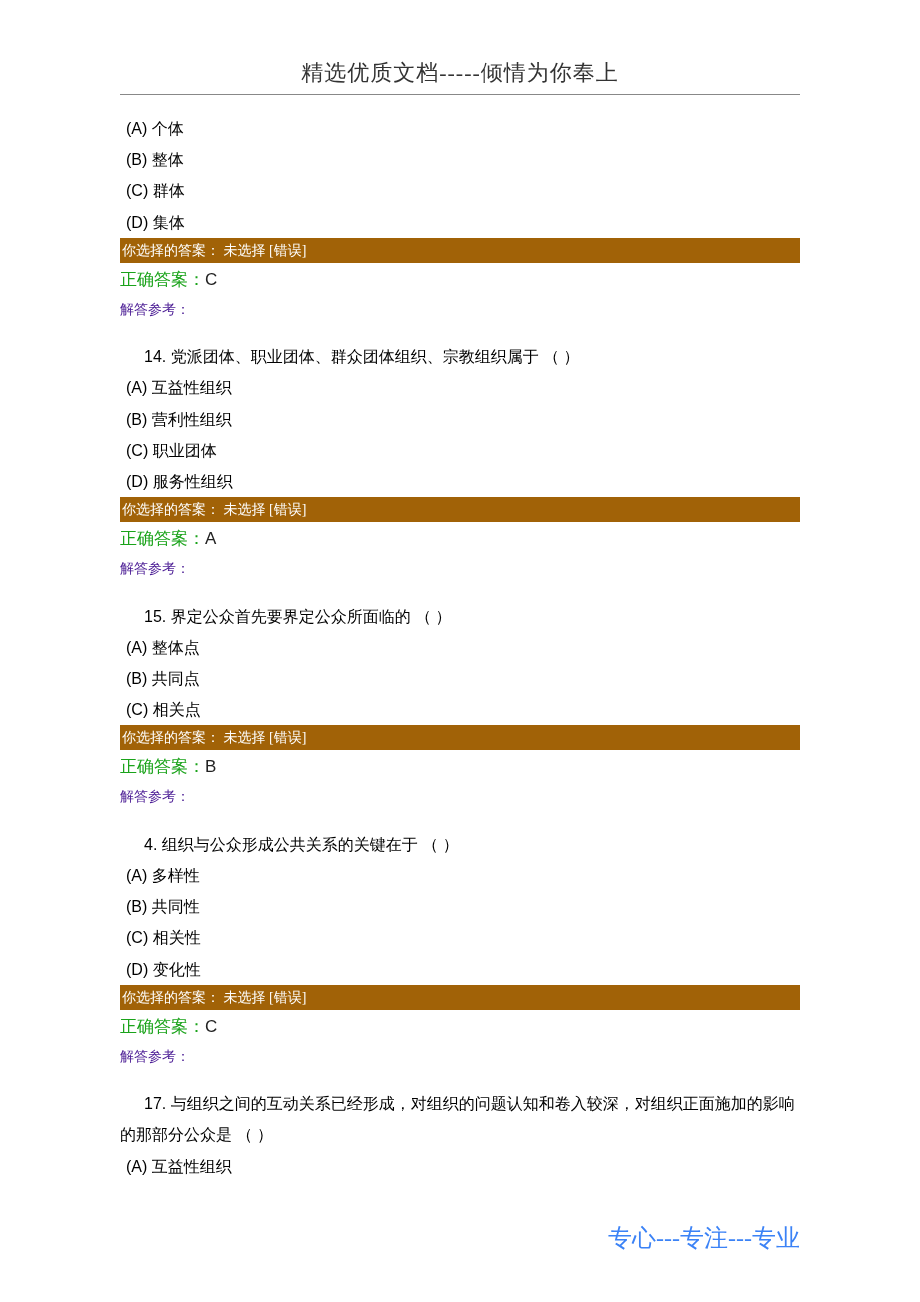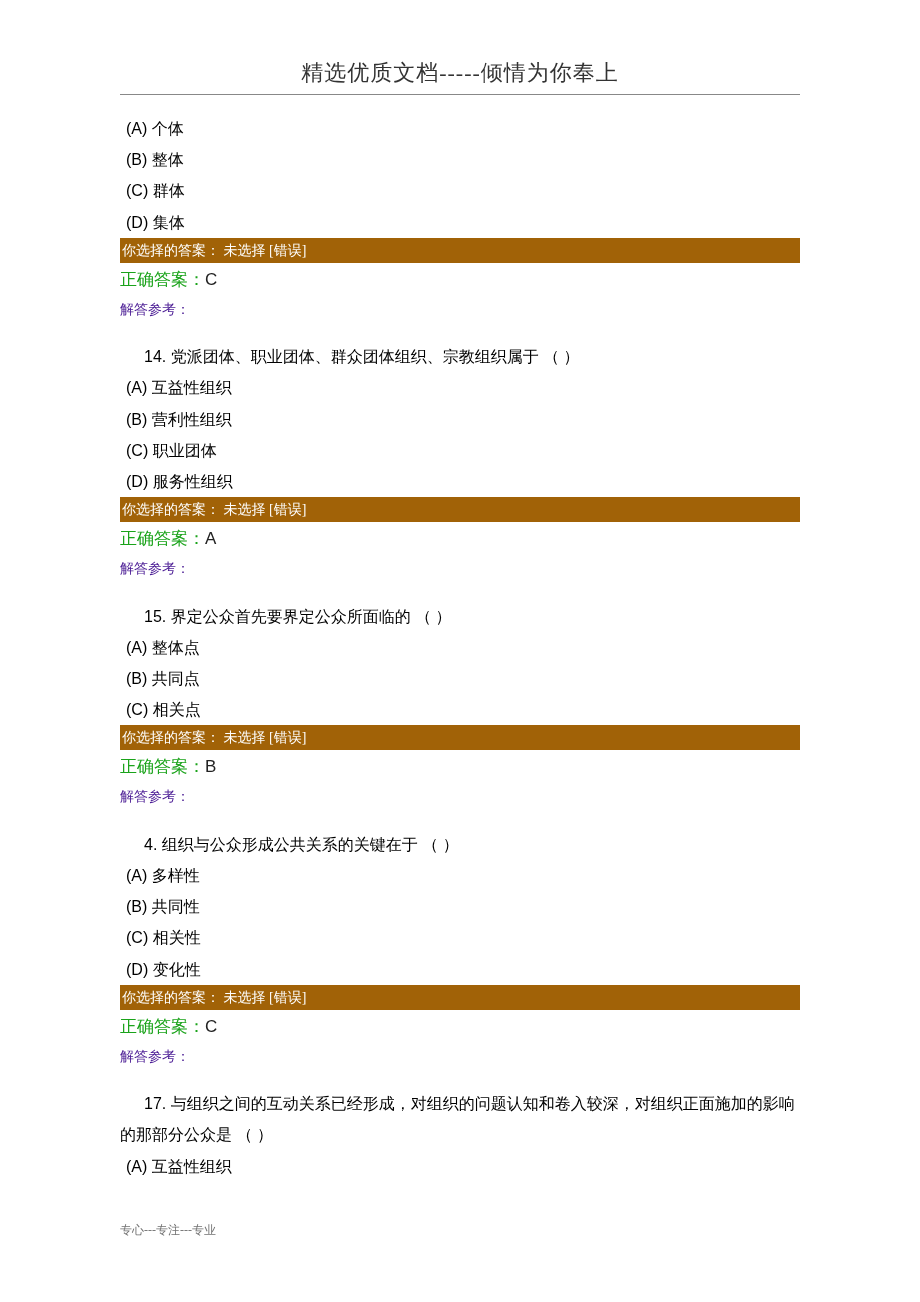--- a/index.html
+++ b/index.html
@@ -52,23 +52,23 @@
   .correct .ans-letter {
     color: #222;
     font-family: Arial, sans-serif;
   }
   .explain {
     color: #4c1d95;
     font-size: 14px;
     line-height: 1.95;
   }
   .footer {
-    text-align: left;
-    font-size: 12px;
-    color: #737373;
+    text-align: right;
+    font-size: 24px;
+    color: #3b82f6;
     font-family: "SimSun", "宋体", serif;
     margin-top: 40px;
   }
   .qnum {
     font-family: Arial, sans-serif;
     margin-left: 24px;
   }
 </style>
 </head>
 <body>

